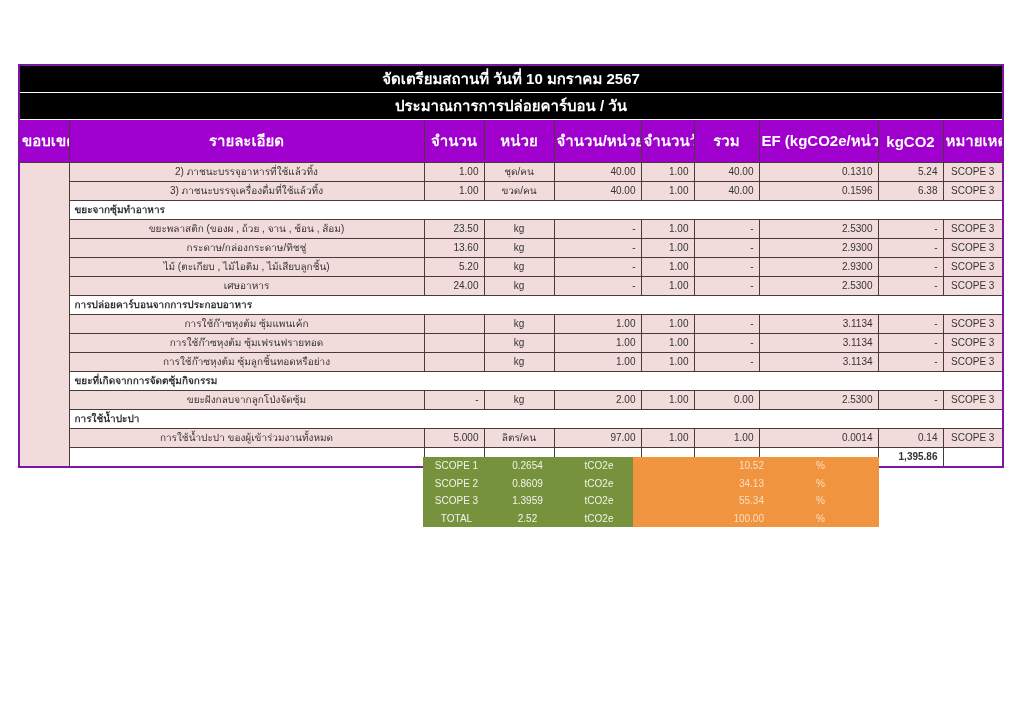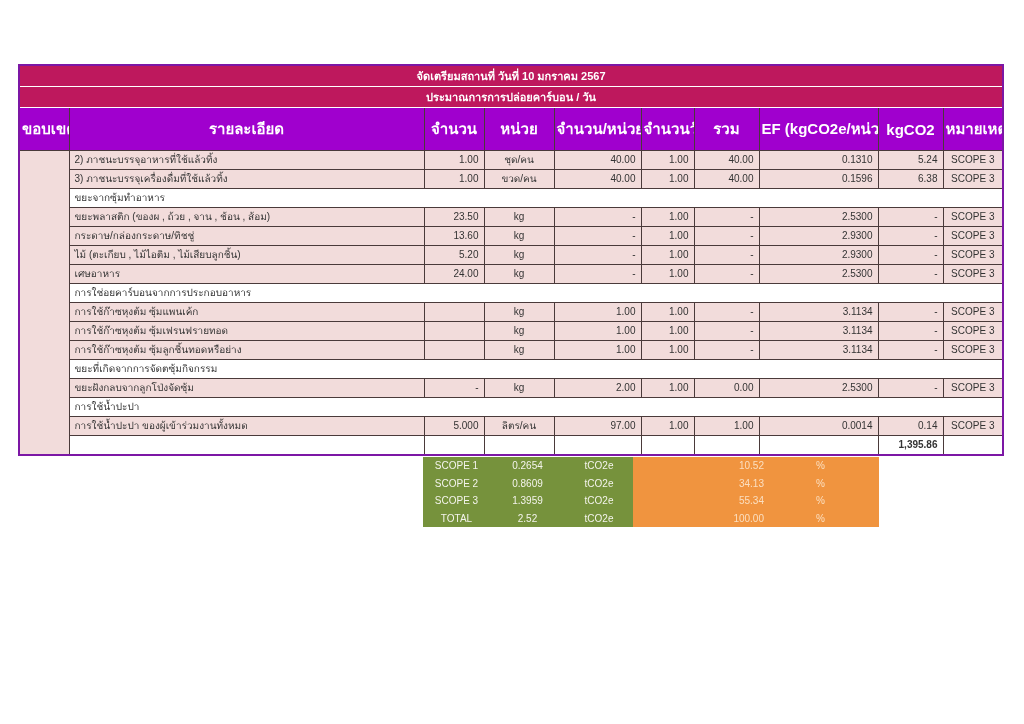--- a/index.html
+++ b/index.html
@@ -10,36 +10,36 @@
   
   table.main{
     position:absolute;left:18px;top:64px;width:984px;
     border-collapse:collapse;table-layout:fixed;
     border:2px solid #7c17a5;
   }
   table.main td, table.main th{
     overflow:hidden;white-space:nowrap;box-sizing:border-box;
   }
   tr.title td{
-    background:#be185d;color:#ffffff;text-align:center;font-weight:bold;
-    height:18px;font-size:11px;border-bottom:1px solid #ffffff;
+    background:#000000;color:#ffffff;text-align:center;font-weight:bold;
+    height:18px;font-size:15px;border-bottom:1px solid #ffffff;
   }
   thead th.colhead{
     background:#A000CE;color:#ffffff;font-weight:bold;height:43px;
     font-size:15px;border:1px solid #4a3a3a;text-align:center;padding:0 2px;
   }
   tbody td{
     height:18px;font-size:10px;color:#333333;background:#F2DCDB;
     border:1px solid #4a3a3a;padding:0 5px;line-height:18px;
   }
   td.scope{background:#F2DCDB;}
-  td.desc{text-align:left;}
+  td.desc{text-align:center;}
   td.num{text-align:right;}
   td.ctr{text-align:center;}
-  tr.sec td{background:#ffffff;font-weight:normal;text-align:left;}
+  tr.sec td{background:#ffffff;font-weight:bold;text-align:left;}
   tr.tot td{background:#ffffff;}
   tr.tot td.kgtot{font-weight:bold;}
   
   .summary{
     position:absolute;left:423px;top:457px;width:456px;
     display:grid;grid-template-columns:67px 75px 68px 159px 87px;
     grid-auto-rows:17.5px;font-size:10px;line-height:17.5px;
   }
   .s-green{background:#76923C;color:#f4f4ec;text-align:center;}
   .s-orange{background:#F0943F;color:#fbdfc0;}
@@ -147,21 +147,21 @@
       <td class="num">24.00</td>
       <td class="ctr">kg</td>
       <td class="num">-</td>
       <td class="num">1.00</td>
       <td class="num">-</td>
       <td class="num">2.5300</td>
       <td class="num">-</td>
       <td class="ctr">SCOPE 3</td>
     </tr>
     <tr class="sec">
-      <td colspan="9">การใช่อยคาร์บอนจากการประกอบอาหาร</td>
+      <td colspan="9">การปล่อยคาร์บอนจากการประกอบอาหาร</td>
     </tr>
     <tr>
       <td class="desc">การใช้ก๊าซหุงต้ม ซุ้มแพนเค้ก</td>
       <td class="num"></td>
       <td class="ctr">kg</td>
       <td class="num">1.00</td>
       <td class="num">1.00</td>
       <td class="num">-</td>
       <td class="num">3.1134</td>
       <td class="num">-</td>

